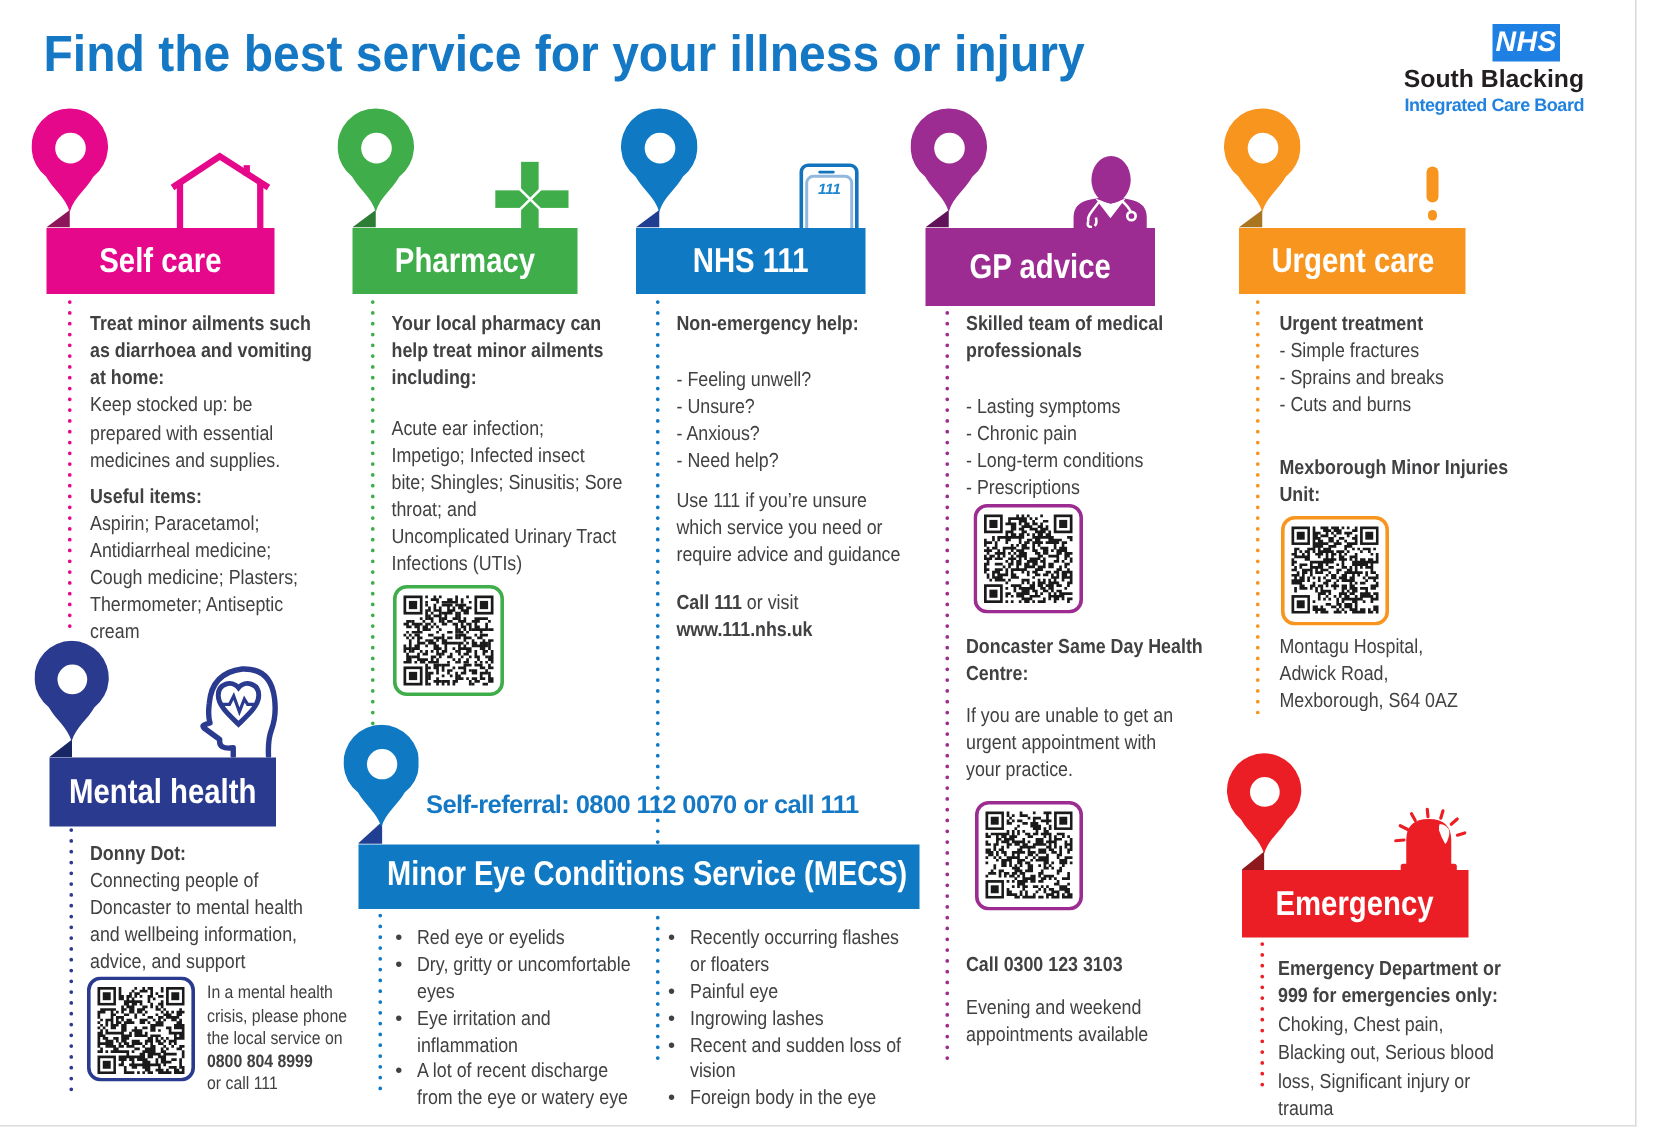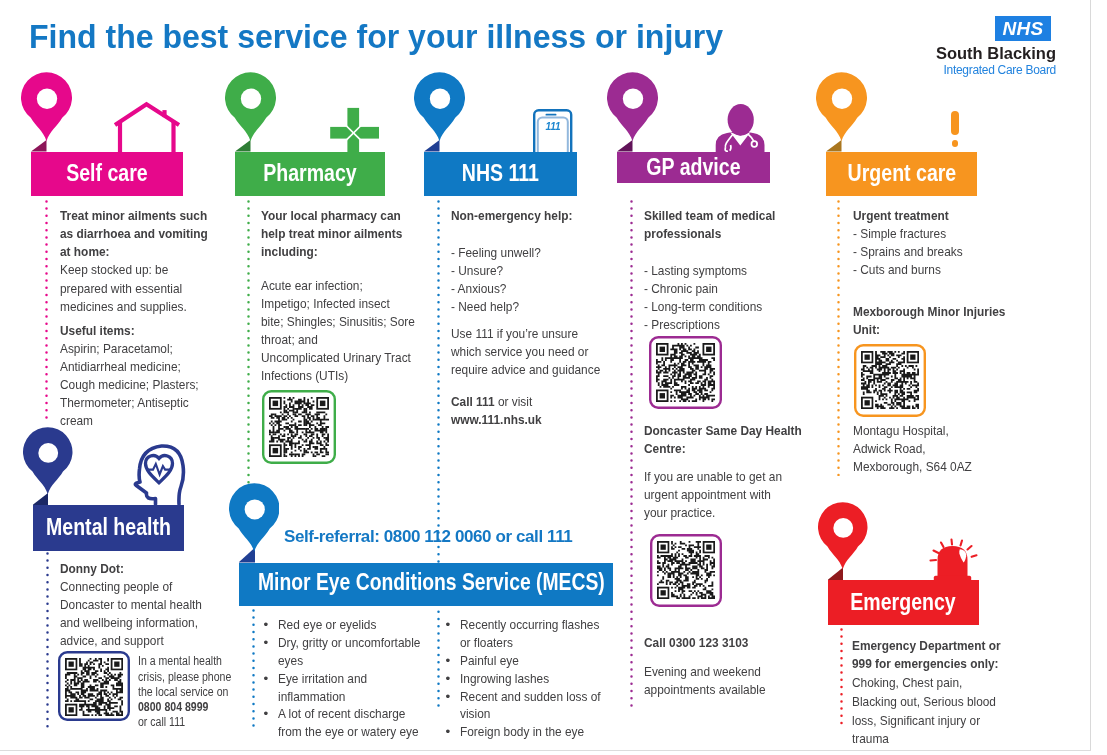--- a/index.html
+++ b/index.html
@@ -1,23 +1,23 @@
 <!DOCTYPE html>
 <html><head><meta charset="utf-8"><style>
 html,body{margin:0;padding:0}body{width:1107px;height:755px;position:relative;font-family:"Liberation Sans",sans-serif;background:#fff;overflow:hidden}
 b{font-weight:bold}
 </style></head><body>
 <div style="position:absolute;left:1090px;top:0;width:1px;height:751px;background:#d9d9d9"></div>
 <div style="position:absolute;left:0;top:750px;width:1091px;height:1px;background:#dcdcdc"></div>
 <div style="position:absolute;left:29px;top:17px;font-size:34px;font-weight:bold;color:#1478c4;white-space:nowrap;transform:scaleX(.942);transform-origin:0 0">Find the best service for your illness or injury</div>
-<div style="position:absolute;left:995px;top:16px;width:56px;height:25px;background:#1e80e2;display:flex;align-items:center;justify-content:center">
+<div style="position:absolute;left:995px;top:16px;width:45px;height:25px;background:#1e80e2;display:flex;align-items:center;justify-content:center">
     <span style="color:#fff;font-weight:bold;font-style:italic;font-size:19px;letter-spacing:.3px">NHS</span>
   </div>
 <div style="position:absolute;left:856px;top:43.5px;width:200px;text-align:right;font-size:16.5px;font-weight:bold;color:#231f20">South Blacking</div>
-<div style="position:absolute;left:856px;top:62.5px;width:200px;text-align:right;font-size:12px;font-weight:normal;color:#2283de;letter-spacing:-0.3px">Integrated Care Board</div>
+<div style="position:absolute;left:856px;top:62.5px;width:200px;text-align:right;font-size:12px;font-weight:bold;color:#2283de;letter-spacing:-0.3px">Integrated Care Board</div>
 <div style="position:absolute;left:31px;top:151.5px;width:152px;height:44.5px;background:#e6088b;display:flex;align-items:center;justify-content:center">
     <div style="color:#fff;font-weight:bold;font-size:23px;transform:scaleX(.85);white-space:nowrap;margin-bottom:0px">Self care</div>
   </div>
 <div style="position:absolute;left:31px;top:140px;width:15.5px;height:11.5px;background:#8d1559;clip-path:polygon(0 100%,100% 0,100% 100%)"></div>
 <svg style="position:absolute;left:21.0px;top:72px" width="51.0" height="69.5" viewBox="0 0 51 69">
     <path fill="#e6088b" d="M9.8 45.6 A25.5 25.5 0 1 1 41.2 45.6 C36.5 54 28.5 59 25.5 69 C22.5 59 14.5 54 9.8 45.6 Z"></path>
     <circle cx="26" cy="26.5" r="10.2" fill="#fff"></circle>
   </svg>
 <div style="position:absolute;left:235px;top:151.5px;width:150px;height:44.5px;background:#3fad49;display:flex;align-items:center;justify-content:center">
     <div style="color:#fff;font-weight:bold;font-size:23px;transform:scaleX(.85);white-space:nowrap;margin-bottom:0px">Pharmacy</div>
@@ -28,21 +28,21 @@
     <circle cx="26" cy="26.5" r="10.2" fill="#fff"></circle>
   </svg>
 <div style="position:absolute;left:424px;top:151.5px;width:153px;height:44.5px;background:#0f79c4;display:flex;align-items:center;justify-content:center">
     <div style="color:#fff;font-weight:bold;font-size:23px;transform:scaleX(.85);white-space:nowrap;margin-bottom:0px">NHS 111</div>
   </div>
 <div style="position:absolute;left:424px;top:140px;width:15.5px;height:11.5px;background:#203f93;clip-path:polygon(0 100%,100% 0,100% 100%)"></div>
 <svg style="position:absolute;left:414.0px;top:72px" width="51.0" height="69.5" viewBox="0 0 51 69">
     <path fill="#0f79c4" d="M9.8 45.6 A25.5 25.5 0 1 1 41.2 45.6 C36.5 54 28.5 59 25.5 69 C22.5 59 14.5 54 9.8 45.6 Z"></path>
     <circle cx="26" cy="26.5" r="10.2" fill="#fff"></circle>
   </svg>
-<div style="position:absolute;left:617px;top:151.5px;width:153px;height:31px;background:#9c2b92;display:flex;align-items:center;justify-content:center">
+<div style="position:absolute;left:617px;top:151.5px;width:153px;height:52px;background:#9c2b92;display:flex;align-items:center;justify-content:center">
     <div style="color:#fff;font-weight:bold;font-size:23px;transform:scaleX(.85);white-space:nowrap;margin-bottom:0px">GP advice</div>
   </div>
 <div style="position:absolute;left:617px;top:140px;width:15.5px;height:11.5px;background:#611359;clip-path:polygon(0 100%,100% 0,100% 100%)"></div>
 <svg style="position:absolute;left:607.0px;top:72px" width="51.0" height="69.5" viewBox="0 0 51 69">
     <path fill="#9c2b92" d="M9.8 45.6 A25.5 25.5 0 1 1 41.2 45.6 C36.5 54 28.5 59 25.5 69 C22.5 59 14.5 54 9.8 45.6 Z"></path>
     <circle cx="26" cy="26.5" r="10.2" fill="#fff"></circle>
   </svg>
 <div style="position:absolute;left:826px;top:151.5px;width:151px;height:44.5px;background:#f7951f;display:flex;align-items:center;justify-content:center">
     <div style="color:#fff;font-weight:bold;font-size:23px;transform:scaleX(.85);white-space:nowrap;margin-bottom:0px">Urgent care</div>
   </div>
@@ -295,21 +295,21 @@
     <div style="color:#fff;font-weight:bold;font-size:23px;transform:scaleX(.84);white-space:nowrap;margin-bottom:3px;margin-left:11px">Minor Eye Conditions Service (MECS)</div>
   </div>
 <div style="position:absolute;left:238.5px;top:547.5px;width:16.5px;height:15px;background:#203f93;clip-path:polygon(0 100%,100% 0,100% 100%)"></div>
 <svg style="position:absolute;left:228.8px;top:483px" width="50.5" height="68.8" viewBox="0 0 51 69">
     <path fill="#0f79c4" d="M9.8 45.6 A25.5 25.5 0 1 1 41.2 45.6 C36.5 54 28.5 59 25.5 69 C22.5 59 14.5 54 9.8 45.6 Z"></path>
     <circle cx="26" cy="26.5" r="10.2" fill="#fff"></circle>
   </svg>
 <svg style="position:absolute;left:251.5px;top:609px" width="3" height="121">
     <line x1="1.5" y1="1.4" x2="1.5" y2="121" stroke="#0f79c4" stroke-width="2.5" stroke-linecap="round" stroke-dasharray="0 7.2"></line>
   </svg>
-<div style="position:absolute;left:284px;top:526.5px;font-size:17px;font-weight:bold;color:#1478c4;letter-spacing:-0.4px;white-space:nowrap">Self-referral: 0800 112 0060 or call 111</div>
+<div style="position:absolute;left:284px;top:526.5px;font-size:17px;font-weight:bold;color:#1478c4;letter-spacing:-0.4px;white-space:nowrap">Self-referral: 0800 112 0070 or call 111</div>
 <div style="position:absolute;left:263.5px;top:615.9px;font-size:13.5px;line-height:17.9px;color:#414042">•</div>
 <div style="position:absolute;left:278px;top:615.9px;font-size:13.5px;line-height:17.9px;color:#414042;white-space:nowrap;transform:scaleX(.88);transform-origin:0 0">Red eye or eyelids</div>
 <div style="position:absolute;left:263.5px;top:633.8px;font-size:13.5px;line-height:17.9px;color:#414042">•</div>
 <div style="position:absolute;left:278px;top:633.8px;font-size:13.5px;line-height:17.9px;color:#414042;white-space:nowrap;transform:scaleX(.88);transform-origin:0 0">Dry, gritty or uncomfortable</div>
 <div style="position:absolute;left:278px;top:651.7px;font-size:13.5px;line-height:17.9px;color:#414042;white-space:nowrap;transform:scaleX(.88);transform-origin:0 0">eyes</div>
 <div style="position:absolute;left:263.5px;top:669.6px;font-size:13.5px;line-height:17.9px;color:#414042">•</div>
 <div style="position:absolute;left:278px;top:669.6px;font-size:13.5px;line-height:17.9px;color:#414042;white-space:nowrap;transform:scaleX(.88);transform-origin:0 0">Eye irritation and</div>
 <div style="position:absolute;left:278px;top:687.5px;font-size:13.5px;line-height:17.9px;color:#414042;white-space:nowrap;transform:scaleX(.88);transform-origin:0 0">inflammation</div>
 <div style="position:absolute;left:263.5px;top:705.4px;font-size:13.5px;line-height:17.9px;color:#414042">•</div>
 <div style="position:absolute;left:278px;top:705.4px;font-size:13.5px;line-height:17.9px;color:#414042;white-space:nowrap;transform:scaleX(.88);transform-origin:0 0">A lot of recent discharge</div>

